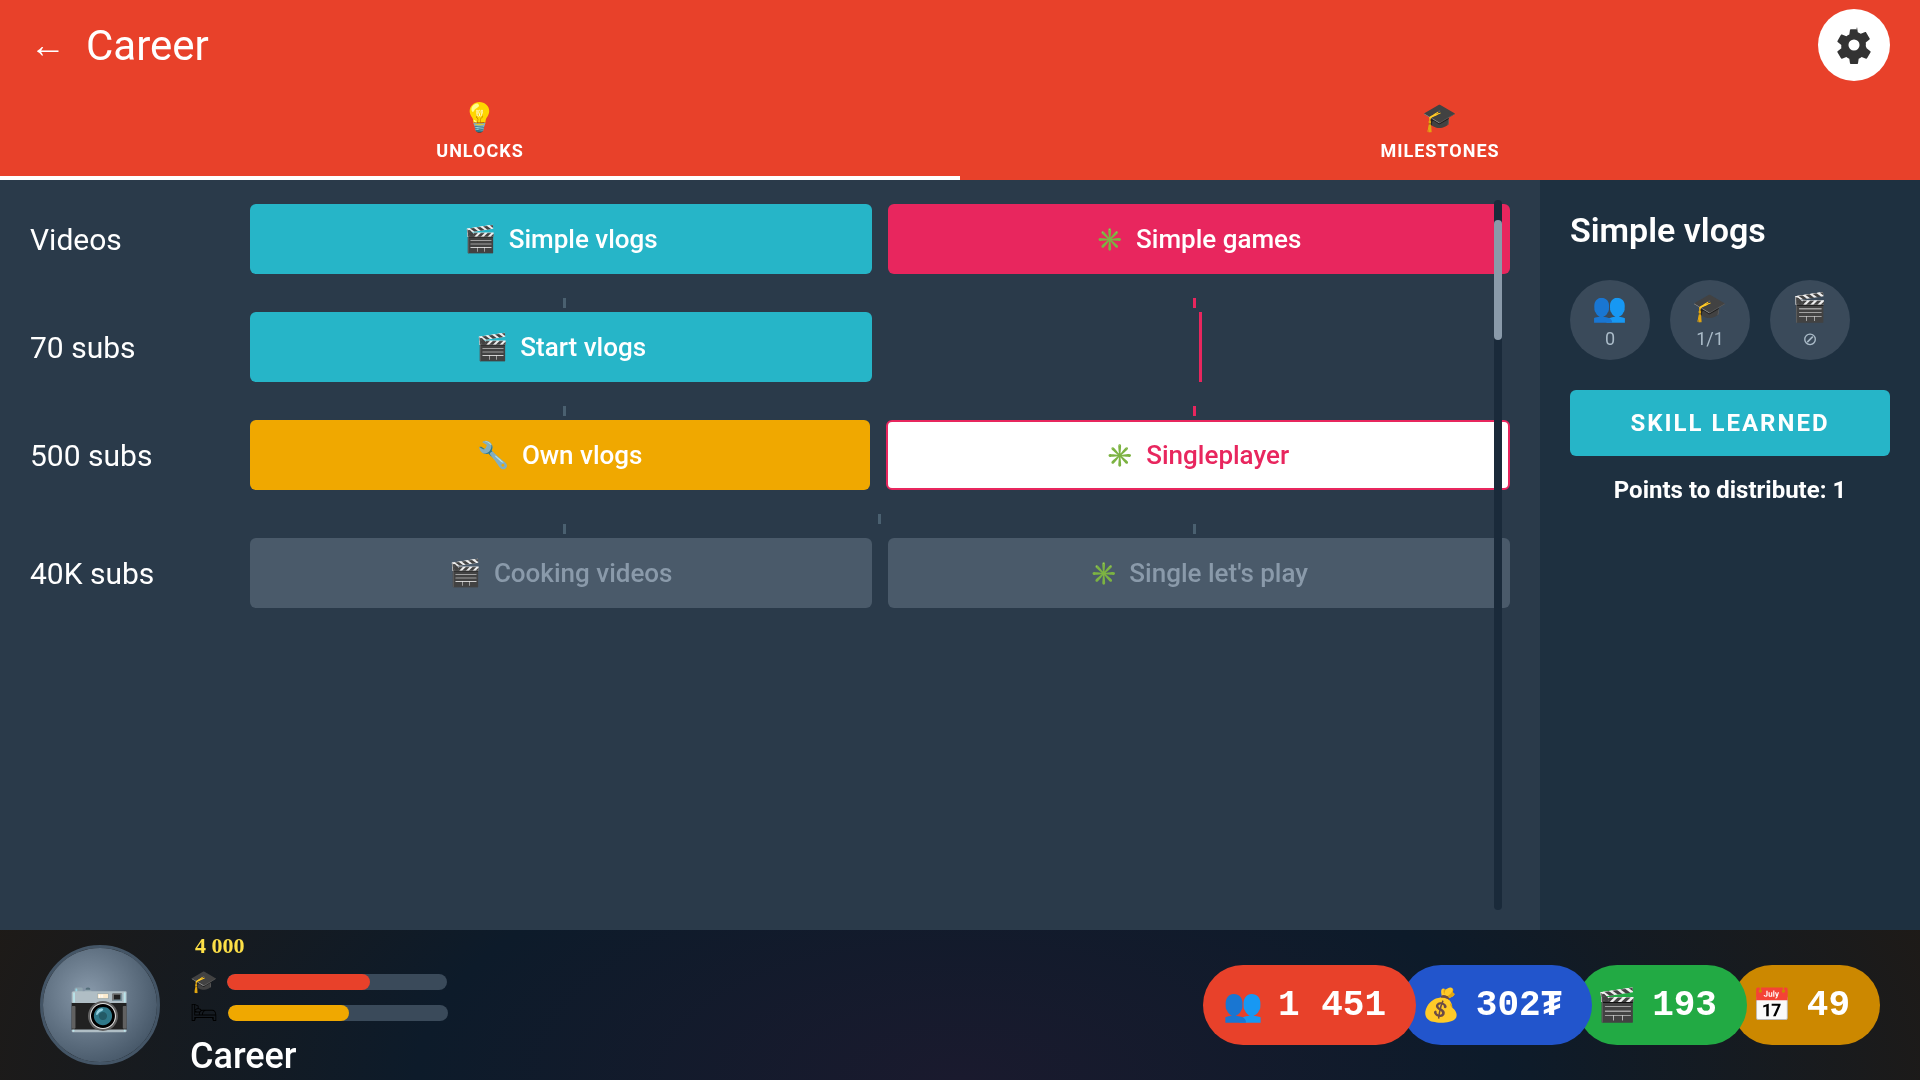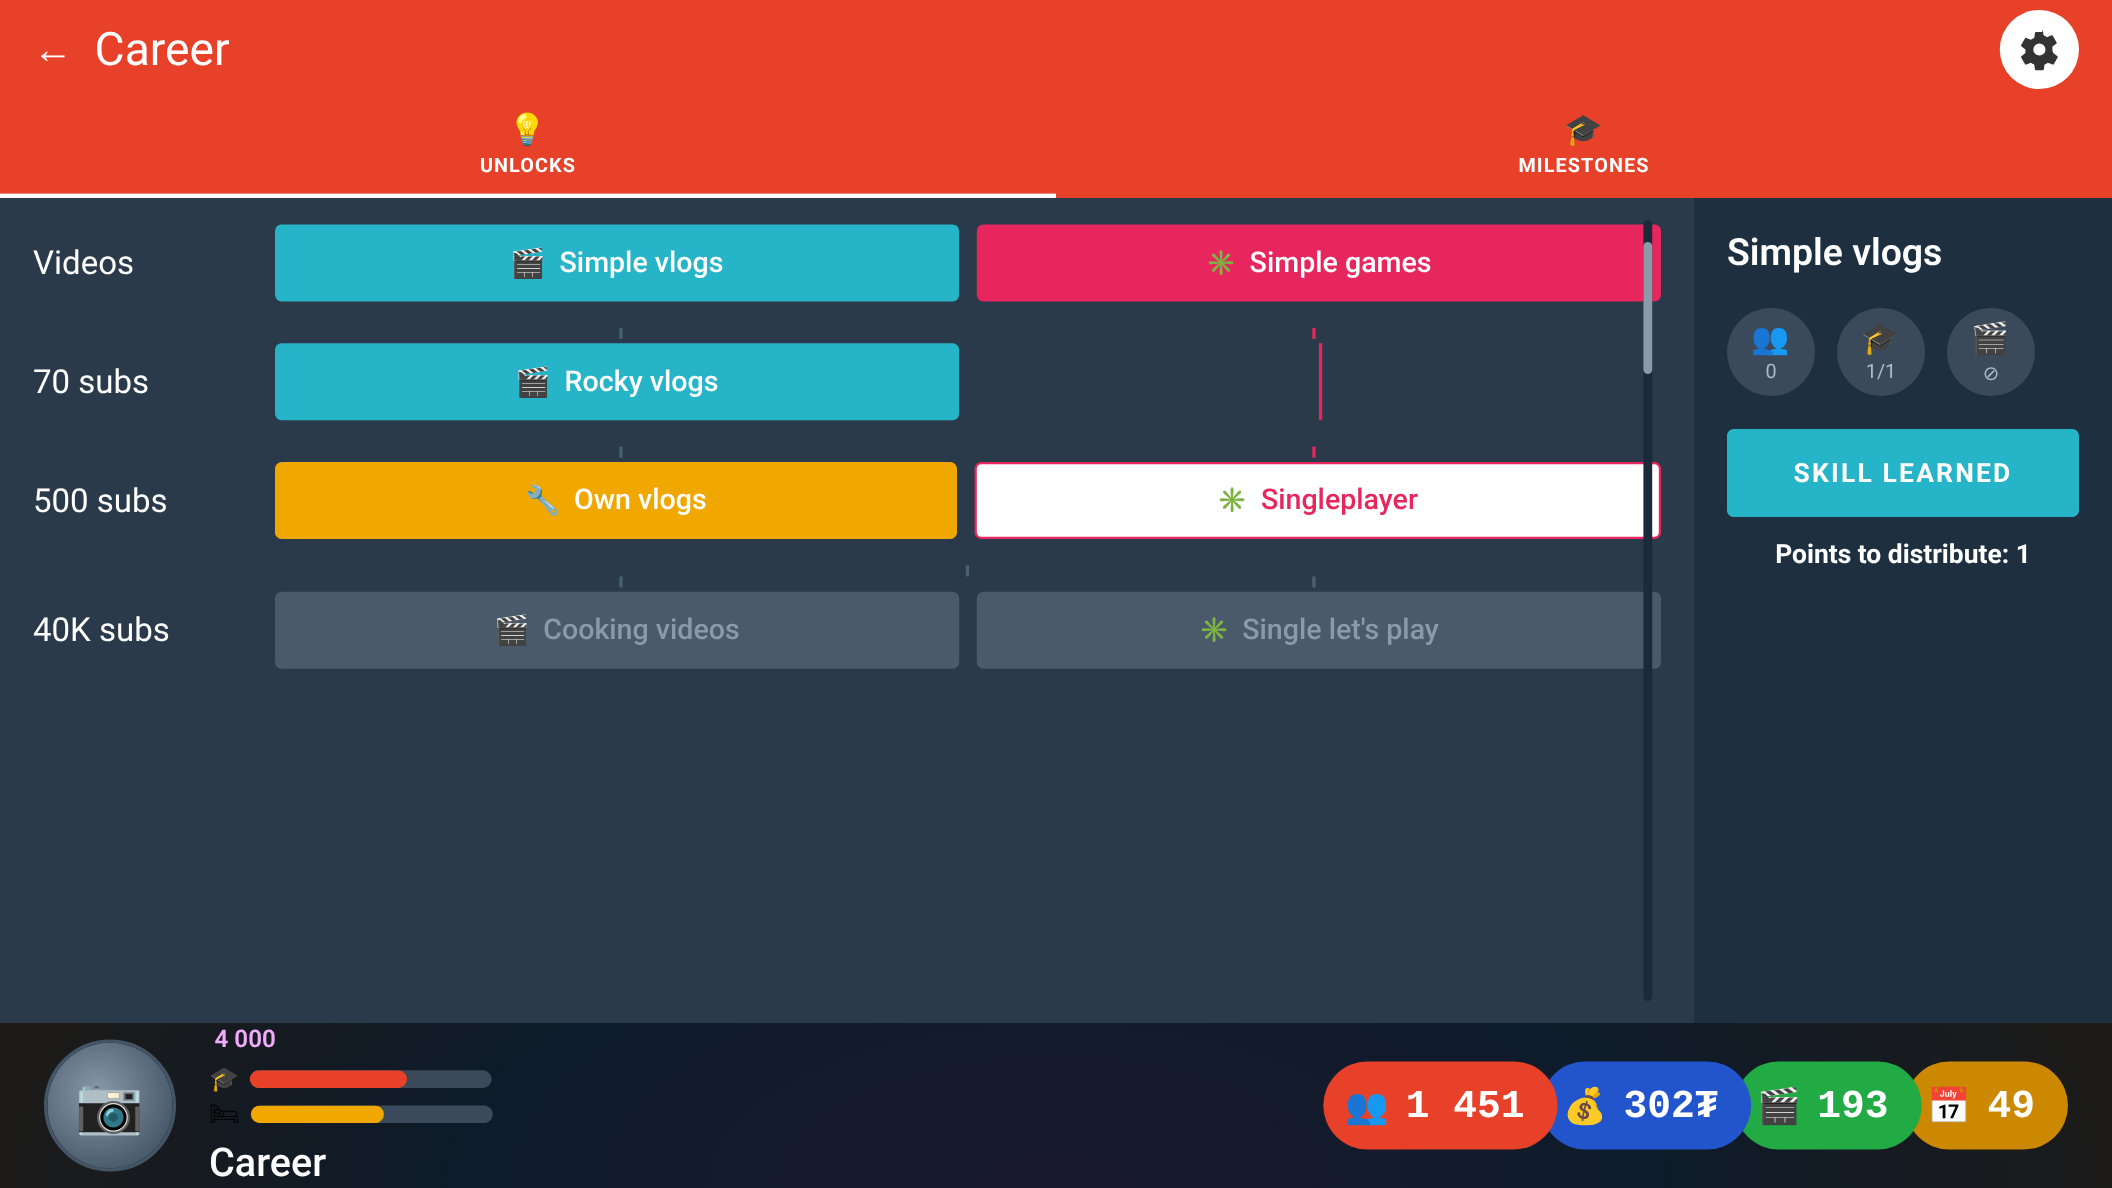--- a/index.html
+++ b/index.html
@@ -220,21 +220,21 @@
       margin-bottom: 4px;
     }
     .panel-icon-circle .icon-val {
       font-size: 18px;
       color: #aabbc8;
     }
 
     .skill-learned-btn {
       background: #26b5c8;
       color: white;
-      height: 80px;
+      height: 66px;
       border-radius: 6px;
       display: flex;
       align-items: center;
       justify-content: center;
       font-size: 24px;
       font-weight: 700;
       letter-spacing: 2px;
       cursor: pointer;
       margin-top: 10px;
     }
@@ -303,24 +303,25 @@
       border-radius: 8px;
       overflow: hidden;
     }
     .xp-bar-fill {
       height: 100%;
       border-radius: 8px;
     }
     .xp-bar-fill.orange { background: #e8412a; width: 65%; }
     .xp-bar-fill.yellow { background: #f0a800; width: 55%; }
     .xp-label {
-      color: #f0abfc;
+      color: #fde047;
       font-size: 22px;
       font-weight: 600;
       margin-left: 5px;
+      font-family: Liberation Serif, serif;
     }
     .player-name {
       color: white;
       font-size: 36px;
       font-weight: 500;
     }
 
     .stats-row {
       display: flex;
       align-items: center;
@@ -403,21 +404,21 @@
       <div style="position:relative; height:10px; margin-left:220px;">
         <div style="position:absolute; left:calc(25% - 2px); top:0; width:3px; height:10px; background:#4a6070;"></div>
         <div style="position:absolute; left:calc(75% - 2px); top:0; width:3px; height:10px; background:#e8265e;"></div>
       </div>
 
       <div class="career-row">
         <div class="row-label">70 subs</div>
         <div class="row-skills">
           <div class="skill-btn teal">
             <span>🎬</span>
-            <span>Rocky vlogs</span>
+            <span>Start vlogs</span>
           </div>
           <div style="flex:1; position:relative;">
 
             <div style="position:absolute; left:50%; top:0; bottom:0; width:3px; background:#e8265e;"></div>
           </div>
         </div>
       </div>
 
       <div style="position:relative; height:10px; margin-left:220px;">
         <div style="position:absolute; left:calc(25% - 2px); top:0; width:3px; height:10px; background:#4a6070;"></div>

